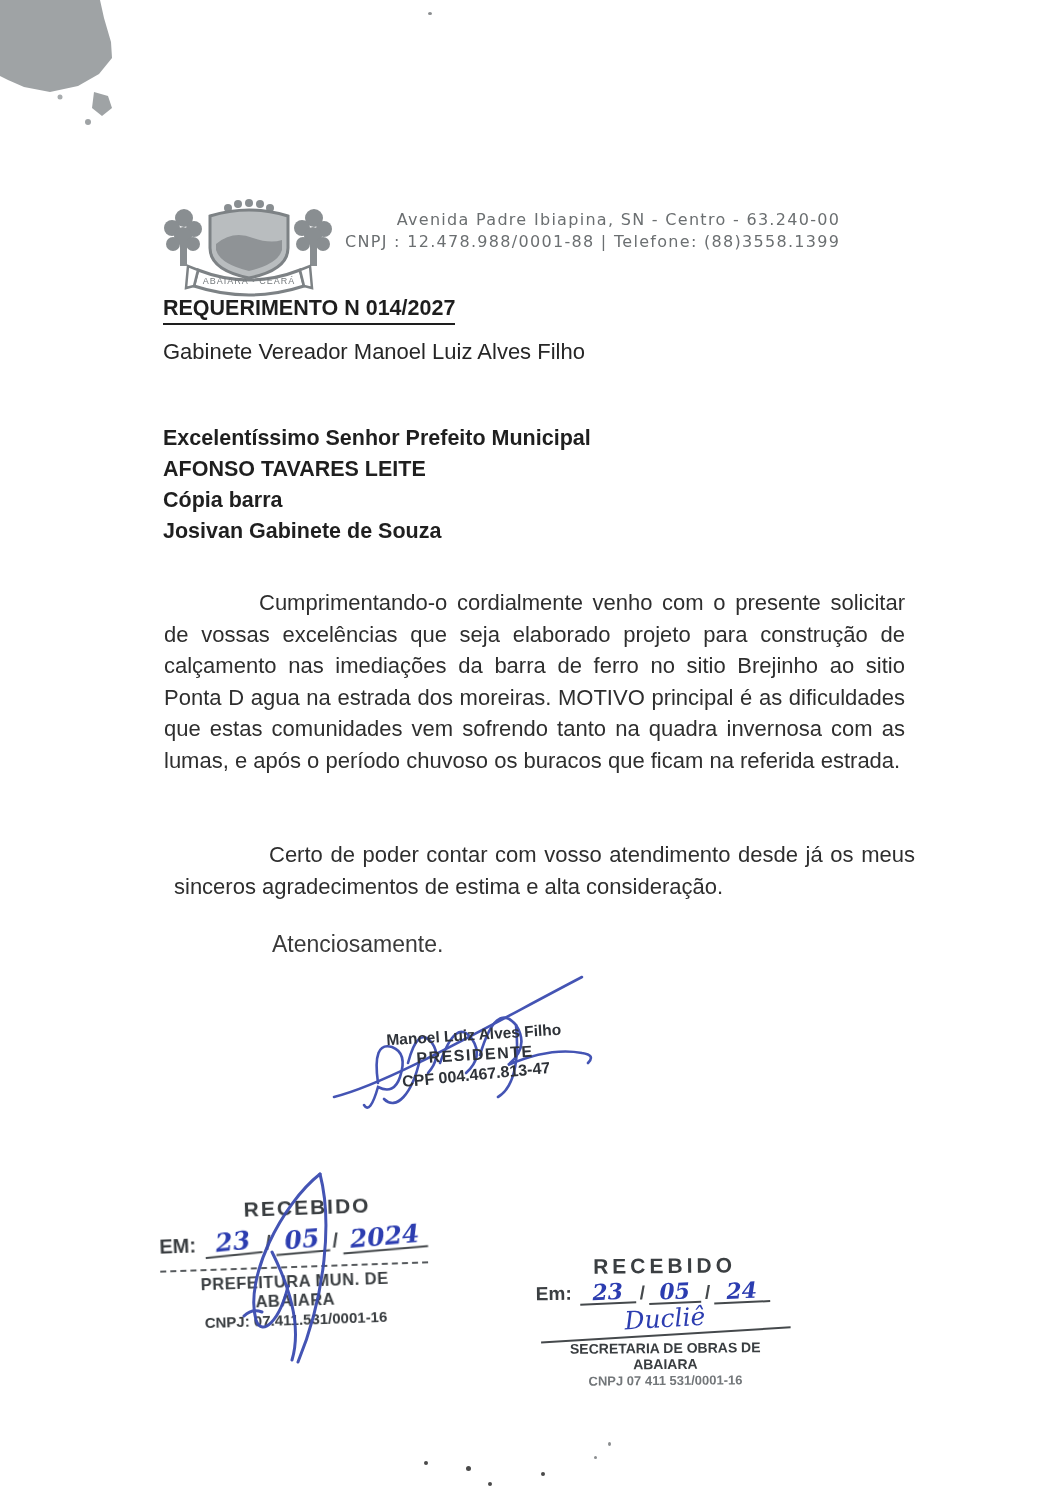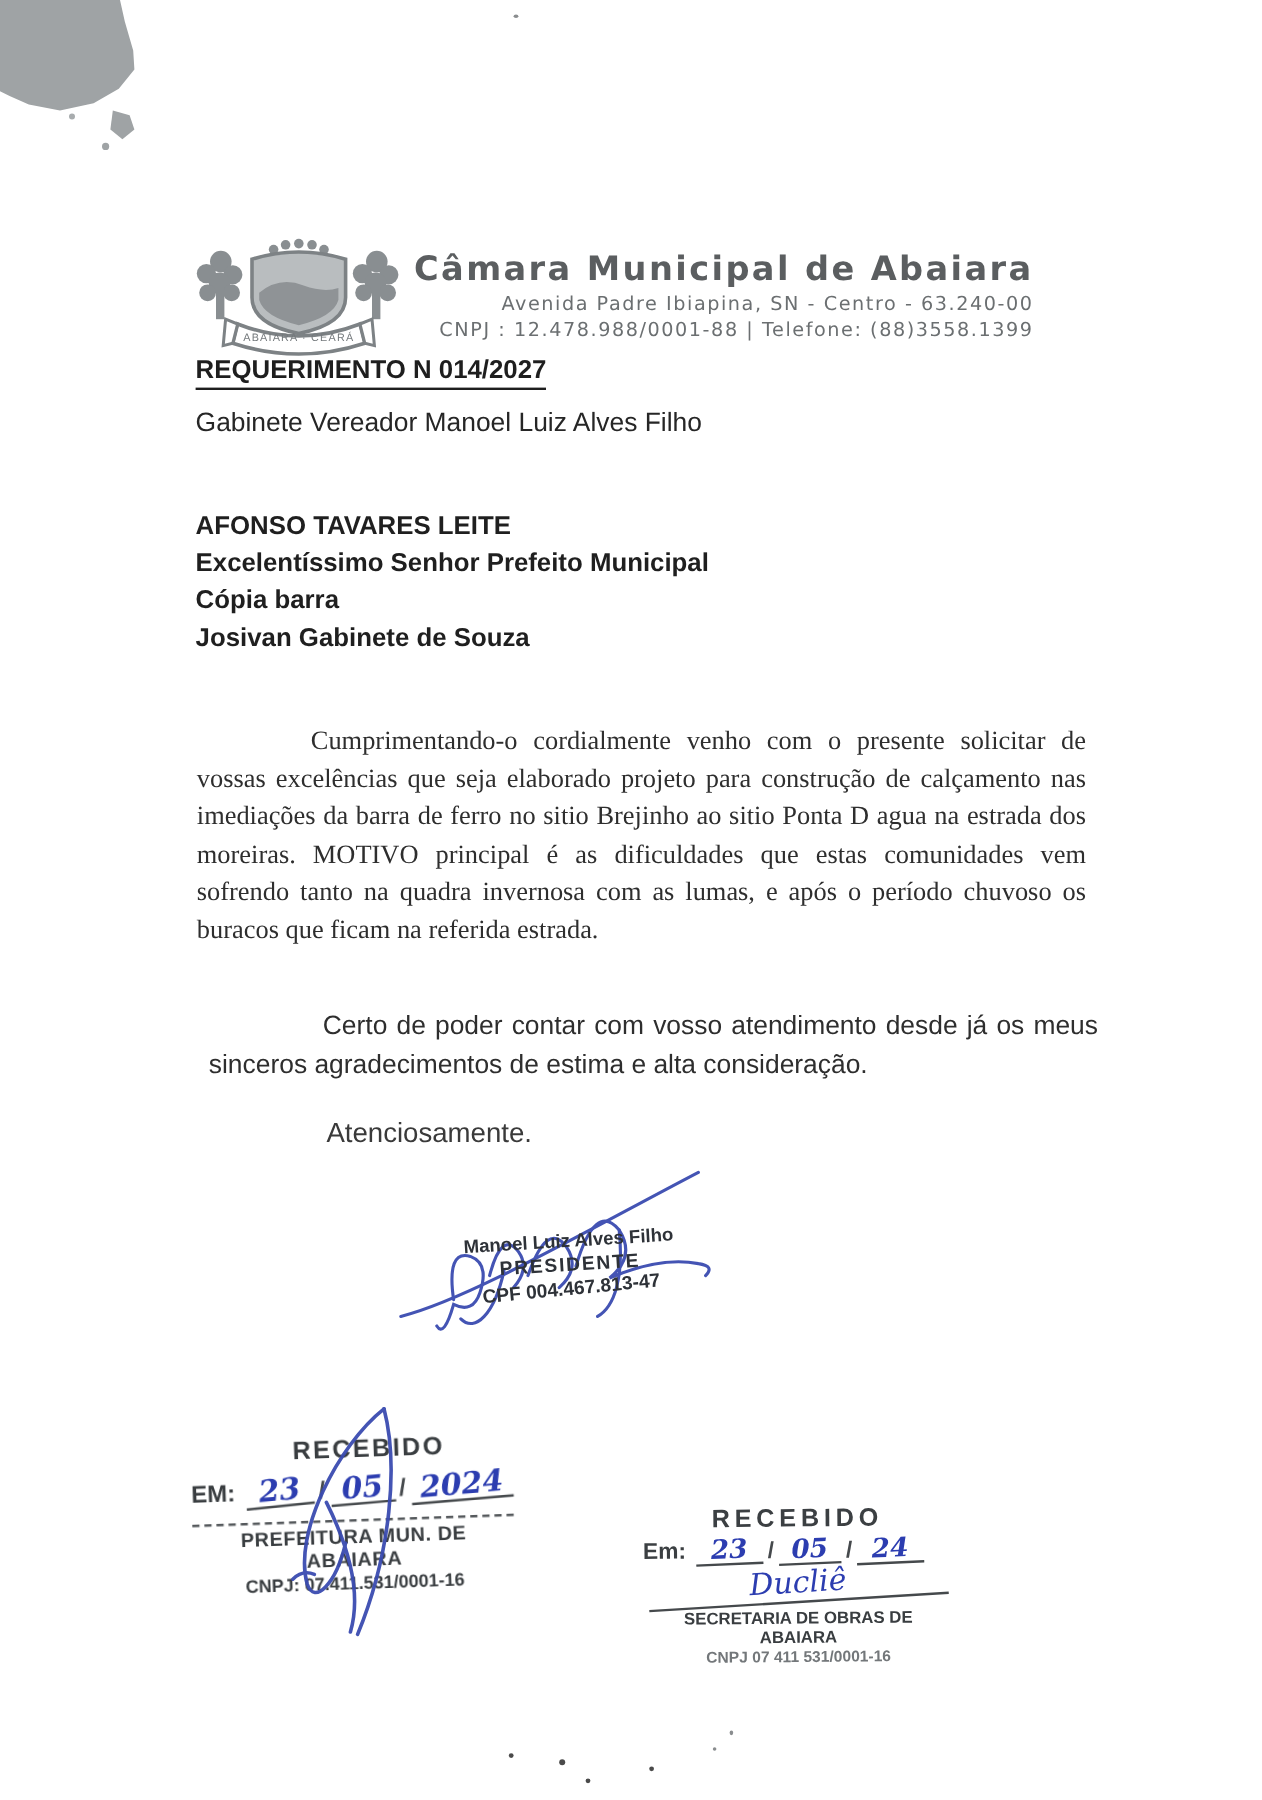--- a/index.html
+++ b/index.html
@@ -39,21 +39,21 @@
   .office-line{left:163px;top:339px;font-size:22px;font-weight:400;color:#262626;}
 
   .recipient{left:163px;top:423px;font-size:21.5px;font-weight:bold;color:#1f1f1f;line-height:31px;}
 
   
   .para{
     left:164px;width:741px;
     font-size:22px;line-height:31.5px;color:#2e2e2e;
     text-align:justify;text-indent:95px;margin:0;
   }
-  .p1{top:601px;font-family:Liberation Serif, serif;}
+  .p1{top:587px;}
   .p2{top:839px;margin-left:10px;}
   .closing{left:272px;top:931px;font-size:23px;color:#3a3a3a;}
 
   
   .sig-svg{left:320px;top:955px;width:290px;height:160px;}
   .sig-text{
     left:355px;top:1026px;width:240px;text-align:center;
     transform:rotate(-3.5deg);color:#2e3238;
   }
   .sig-name{font-size:15.5px;font-weight:bold;}
@@ -132,31 +132,30 @@
     <path d="M52 20 Q91 8 130 20 L130 52 Q130 74 91 82 Q52 74 52 52 Z" fill="#b9bdbf" stroke="#7d8285" stroke-width="3"></path>
     <path d="M58 48 Q75 34 95 42 Q112 48 124 44 L124 54 Q120 68 91 75 Q62 68 58 54 Z" fill="#8f9396"></path>
 
     <path d="M40 74 Q91 94 142 74 L146 90 Q91 108 36 90 Z" fill="#ffffff" stroke="#7d8285" stroke-width="3"></path>
     <path d="M40 74 L30 70 L28 92 L36 90 Z" fill="#ffffff" stroke="#7d8285" stroke-width="2.5"></path>
     <path d="M142 74 L152 70 L154 92 L146 90 Z" fill="#ffffff" stroke="#7d8285" stroke-width="2.5"></path>
     <text x="91" y="88" text-anchor="middle" font-size="9" fill="#74797c" font-family="Liberation Sans, sans-serif" letter-spacing="1">ABAIARA · CEARÁ</text>
   </svg>
 
   <div class="abs head-text">
-    <div class="org-name">Câmara Municipal de Abaiara</div>
     <div class="org-sub">Avenida Padre Ibiapina, SN - Centro - 63.240-00</div>
     <div class="org-sub">CNPJ : 12.478.988/0001-88  | Telefone: (88)3558.1399</div>
   </div>
 
   <div class="abs doc-title">REQUERIMENTO N 014/2027</div>
   <div class="abs office-line">Gabinete Vereador Manoel Luiz Alves Filho</div>
 
   <div class="abs recipient">
+    <div>Excelentíssimo Senhor Prefeito Municipal</div>
     <div>AFONSO TAVARES LEITE</div>
-    <div>Excelentíssimo Senhor Prefeito Municipal</div>
     <div>Cópia barra</div>
     <div>Josivan Gabinete de Souza</div>
   </div>
 
   <p class="abs para p1">Cumprimentando-o cordialmente venho com o presente solicitar de vossas excelências que seja elaborado projeto para construção de calçamento nas imediações da barra de ferro no sitio Brejinho ao  sitio Ponta D agua na estrada dos moreiras. MOTIVO principal é as dificuldades que estas comunidades vem sofrendo tanto na quadra invernosa com as lumas, e  após o período chuvoso os buracos que ficam na referida estrada.</p>
   <p class="abs para p2">Certo de poder contar com vosso atendimento desde já os meus sinceros agradecimentos de estima e alta consideração.</p>
   <div class="abs closing">Atenciosamente.</div>
 
   <svg class="abs sig-svg" viewBox="0 0 290 160">
     <g fill="none" stroke="#3a4bb0" stroke-width="2.6" stroke-linecap="round" opacity="0.95">

